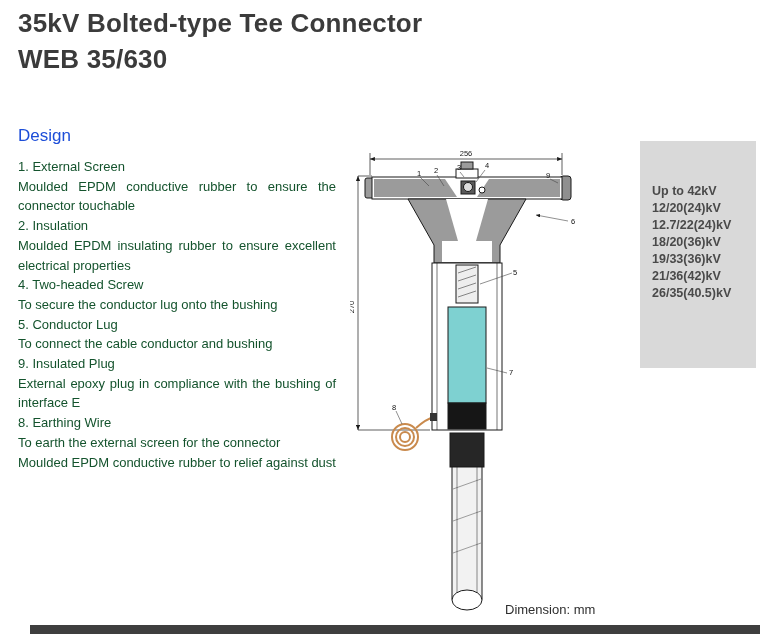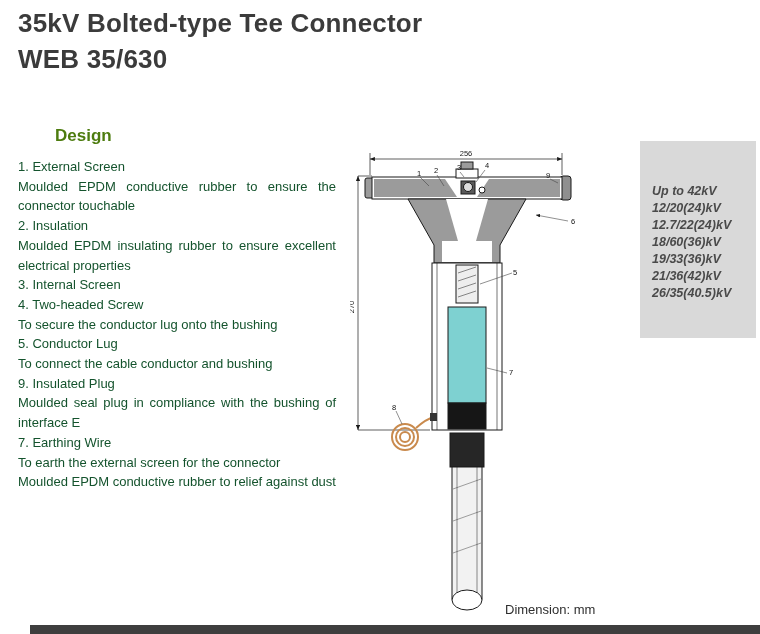--- a/index.html
+++ b/index.html
@@ -4,29 +4,29 @@
 <style>
   * { margin:0; padding:0; box-sizing:border-box; }
   html,body { background:#fff; }
   body { font-family:"Liberation Sans", sans-serif; color:#3a3a3a; }
   .page { position:relative; width:760px; height:634px; background:#fff; overflow:hidden; }
 
   .title { position:absolute; left:18px; top:6px; font-size:26px; font-weight:700;
            color:#3b3b3b; line-height:1.38; letter-spacing:.2px; }
 
   .design-heading { position:absolute; left:18px; top:126px; font-size:17px;
-                    font-weight:700; color:#4d7c0f;margin-left:37px; }
+                    font-weight:400; color:#1d4ed8; }
 
   .design-list { position:absolute; left:18px; top:157px; width:318px;
                  font-size:13px; color:#14532d; line-height:19.7px; }
   .design-item .item-desc { text-align:justify; }
 
-  .ratings-box { position:absolute; left:640px; top:141px; width:116px; height:197px;
+  .ratings-box { position:absolute; left:640px; top:141px; width:116px; height:227px;
                  background:#d9d9d9; padding:42px 6px 0 12px; font-size:12.5px;
-                 font-weight:700; color:#4a4a4a; line-height:17px;font-style:italic; }
+                 font-weight:700; color:#4a4a4a; line-height:17px; }
 
   .dimension-note { position:absolute; left:505px; top:602px; font-size:13px; color:#2e2e2e;text-align:right; }
 
   .diagram { position:absolute; left:350px; top:145px; width:235px; height:478px; }
 
   .footer-bar { position:absolute; left:30px; top:625px; width:730px; height:9px; background:#3e3e3e; }
 </style>
 </head>
 <body>
 
@@ -42,48 +42,47 @@
   <div class="design-list">
     <div class="design-item">
       <div class="item-name">1. External Screen</div>
       <div class="item-desc">Moulded EPDM conductive rubber to ensure the connector touchable</div>
     </div>
     <div class="design-item">
       <div class="item-name">2. Insulation</div>
       <div class="item-desc">Moulded EPDM insulating rubber to ensure excellent electrical properties</div>
     </div>
     <div class="design-item">
-      <div class="item-name">3. Internal Screen</div>
     </div>
     <div class="design-item">
       <div class="item-name">4. Two-headed Screw</div>
       <div class="item-desc">To secure the conductor lug onto the bushing</div>
     </div>
     <div class="design-item">
       <div class="item-name">5. Conductor Lug</div>
       <div class="item-desc">To connect the cable conductor and bushing</div>
     </div>
     <div class="design-item">
       <div class="item-name">9. Insulated Plug</div>
-      <div class="item-desc">Moulded seal plug in compliance with the bushing of interface E</div>
+      <div class="item-desc">External epoxy plug in compliance with the bushing of interface E</div>
     </div>
     <div class="design-item">
-      <div class="item-name">7. Earthing Wire</div>
+      <div class="item-name">8. Earthing Wire</div>
       <div class="item-desc">To earth the external screen for the connector</div>
     </div>
     <div class="design-item">
       <div class="item-desc">Moulded EPDM conductive rubber to relief against dust</div>
     </div>
   </div>
 
   <div class="ratings-box">
     <div>Up to 42kV</div>
     <div>12/20(24)kV</div>
     <div>12.7/22(24)kV</div>
-    <div>18/60(36)kV</div>
+    <div>18/20(36)kV</div>
     <div>19/33(36)kV</div>
     <div>21/36(42)kV</div>
     <div>26/35(40.5)kV</div>
   </div>
 
   <svg class="diagram" viewBox="0 0 235 478" xmlns="http://www.w3.org/2000/svg">
     <defs>
       <marker id="arrE" markerWidth="8" markerHeight="6" refX="7" refY="3" orient="auto">
         <path d="M0,0L7,3L0,6z" fill="#1a1a1a"></path>
       </marker>

